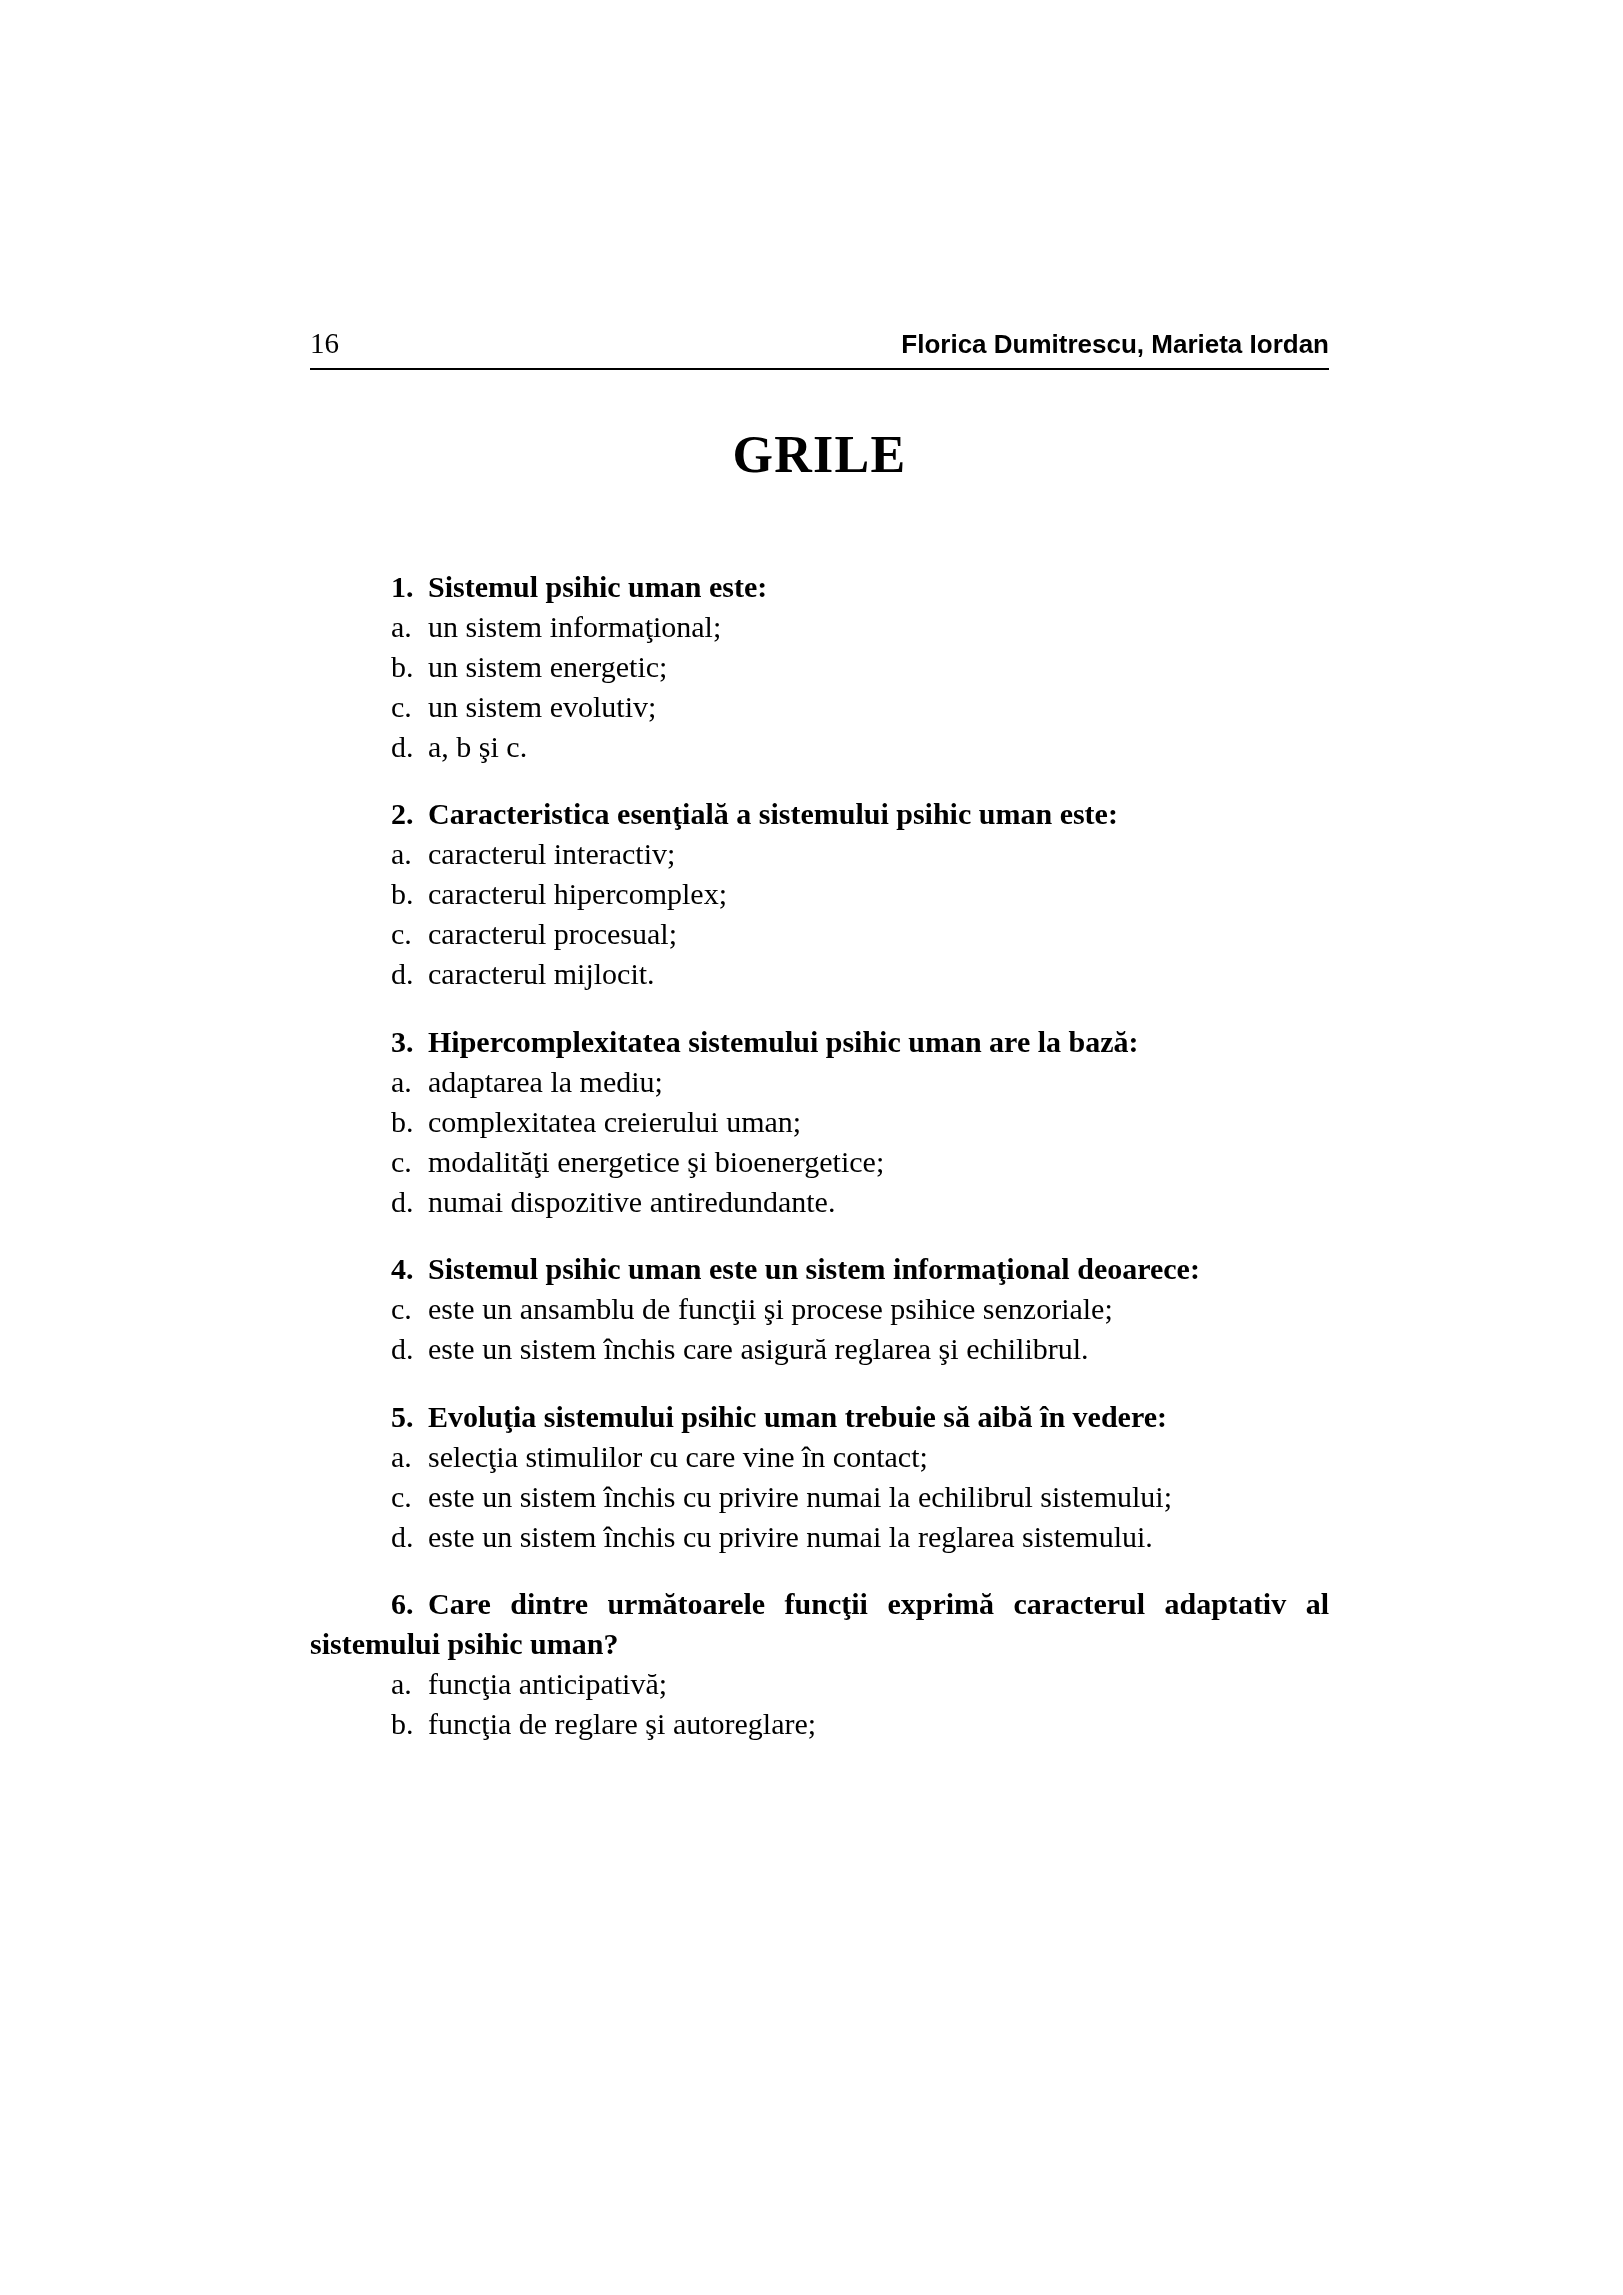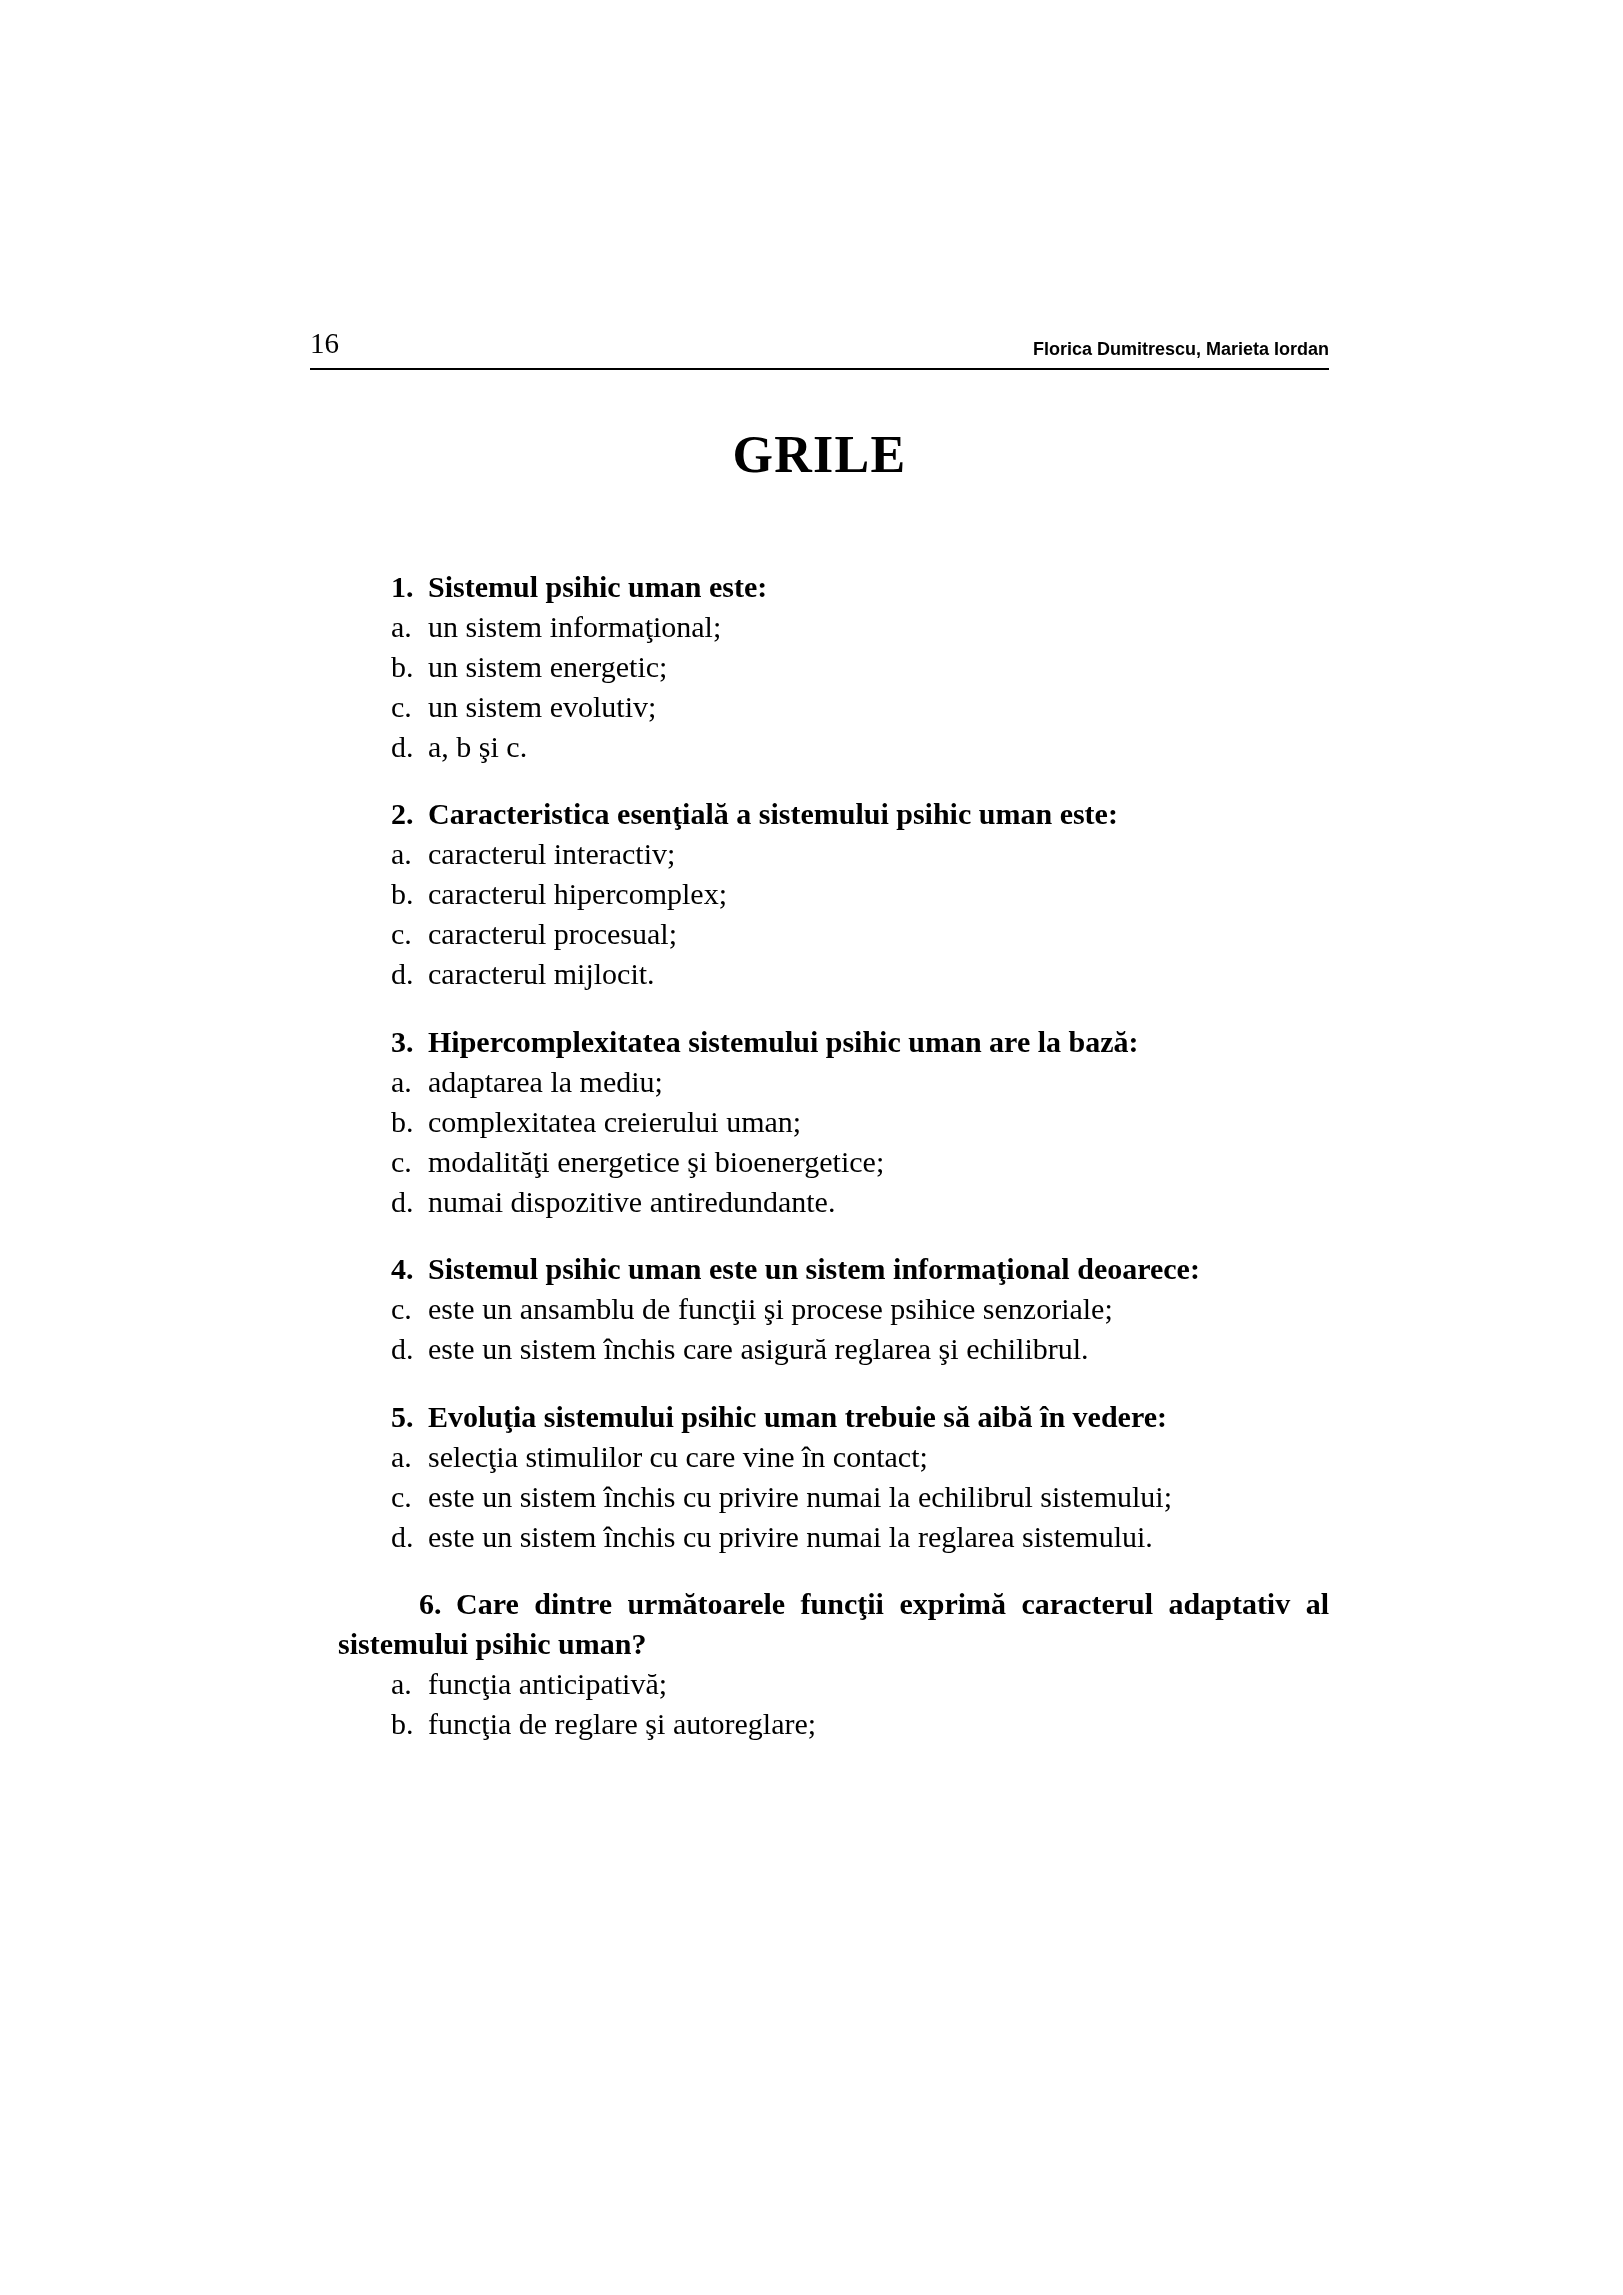--- a/index.html
+++ b/index.html
@@ -33,35 +33,35 @@
     padding-bottom: 7.9px;
     line-height: normal;
     gap: 40px;
   }
   .page-number {
     font-size: 29px;
     font-family: "Liberation Serif", serif;
   }
   .running-head {
     font-family: "Liberation Sans", sans-serif;
-    font-size: 18px;
+    font-size: 26px;
     font-weight: bold;
   }
   .doc-title {
     text-align: center;
     font-weight: bold;
     font-size: 52px;
     line-height: 60px;
     letter-spacing: 1.3px;
     margin: 55px 0 82px 0;
     font-family: "Liberation Serif", serif;
   }
   p { margin: 0; padding: 0; }
   .question + .question { margin-top: 27.5px; }
-  .q-header { font-weight: bold; margin-left: 28px; }
+  .q-header { font-weight: bold; }
   
   .list-style {
     margin-left: 81px;
     display: flex;
   }
   .list-style .marker { flex: 0 0 37px; }
   .list-style .text { flex: 1 1 auto; }
   
   .para-style {
     text-align: justify;

